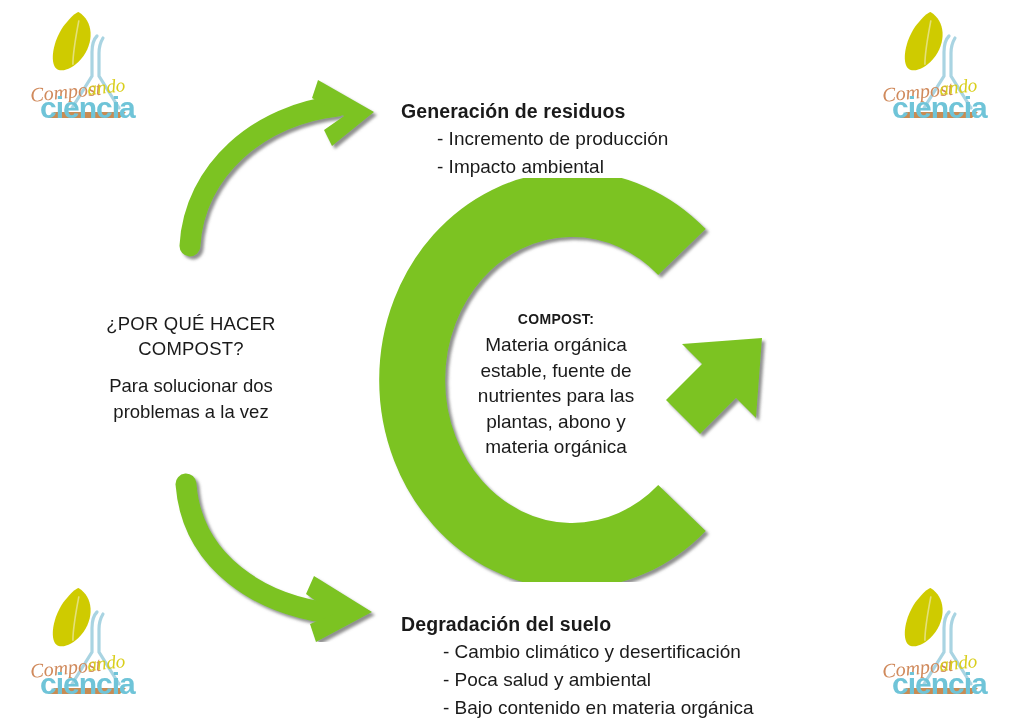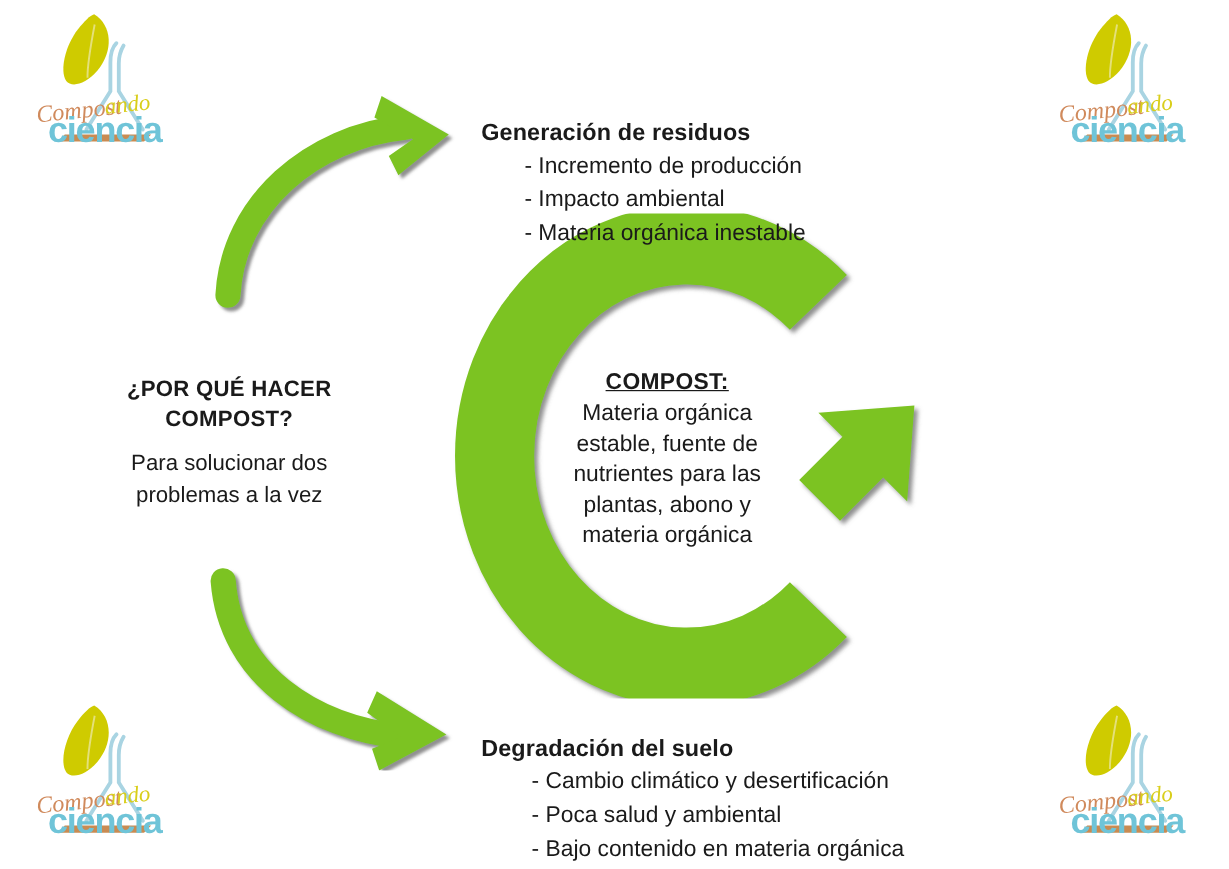--- a/index.html
+++ b/index.html
@@ -71,43 +71,42 @@
 
   
   #block-left {
     left: 72px;
     top: 312px;
     width: 238px;
     text-align: center;
   }
   #block-left .q-title {
     font-size: 18.5px;
-    font-weight: bold;
+    font-weight: normal;
     line-height: 24.5px;
     letter-spacing: 0.2px;
   }
   #block-left .q-sub {
     font-size: 18.5px;
     line-height: 25.5px;
     margin-top: 12px;
   }
 
   
   #block-center {
     left: 434px;
     top: 306px;
     width: 244px;
     text-align: center;
   }
   #block-center .c-title {
-    font-size: 19px;
+    font-size: 14px;
     font-weight: bold;
     line-height: 26px;
     letter-spacing: 0.3px;
-    text-decoration: underline;
   }
   #block-center .c-body {
     font-size: 19px;
     line-height: 25.5px;
   }
   #block-center .c-body div { white-space: nowrap; text-align: center; }
 </style>
 </head>
 <body>
 
@@ -249,21 +248,20 @@
       <div>plantas, abono y</div>
       <div>materia orgánica</div>
     </div>
   </div>
 
   <div id="block-top" class="block">
     <div class="block-title">Generación de residuos</div>
     <ul class="bullets">
       <li>- Incremento de producción</li>
       <li>- Impacto ambiental</li>
-      <li>- Materia orgánica inestable</li>
     </ul>
   </div>
 
   <div id="block-bottom" class="block">
     <div class="block-title">Degradación del suelo</div>
     <ul class="bullets">
       <li>- Cambio climático y desertificación</li>
       <li>- Poca salud y ambiental</li>
       <li>- Bajo contenido en materia orgánica</li>
     </ul>

